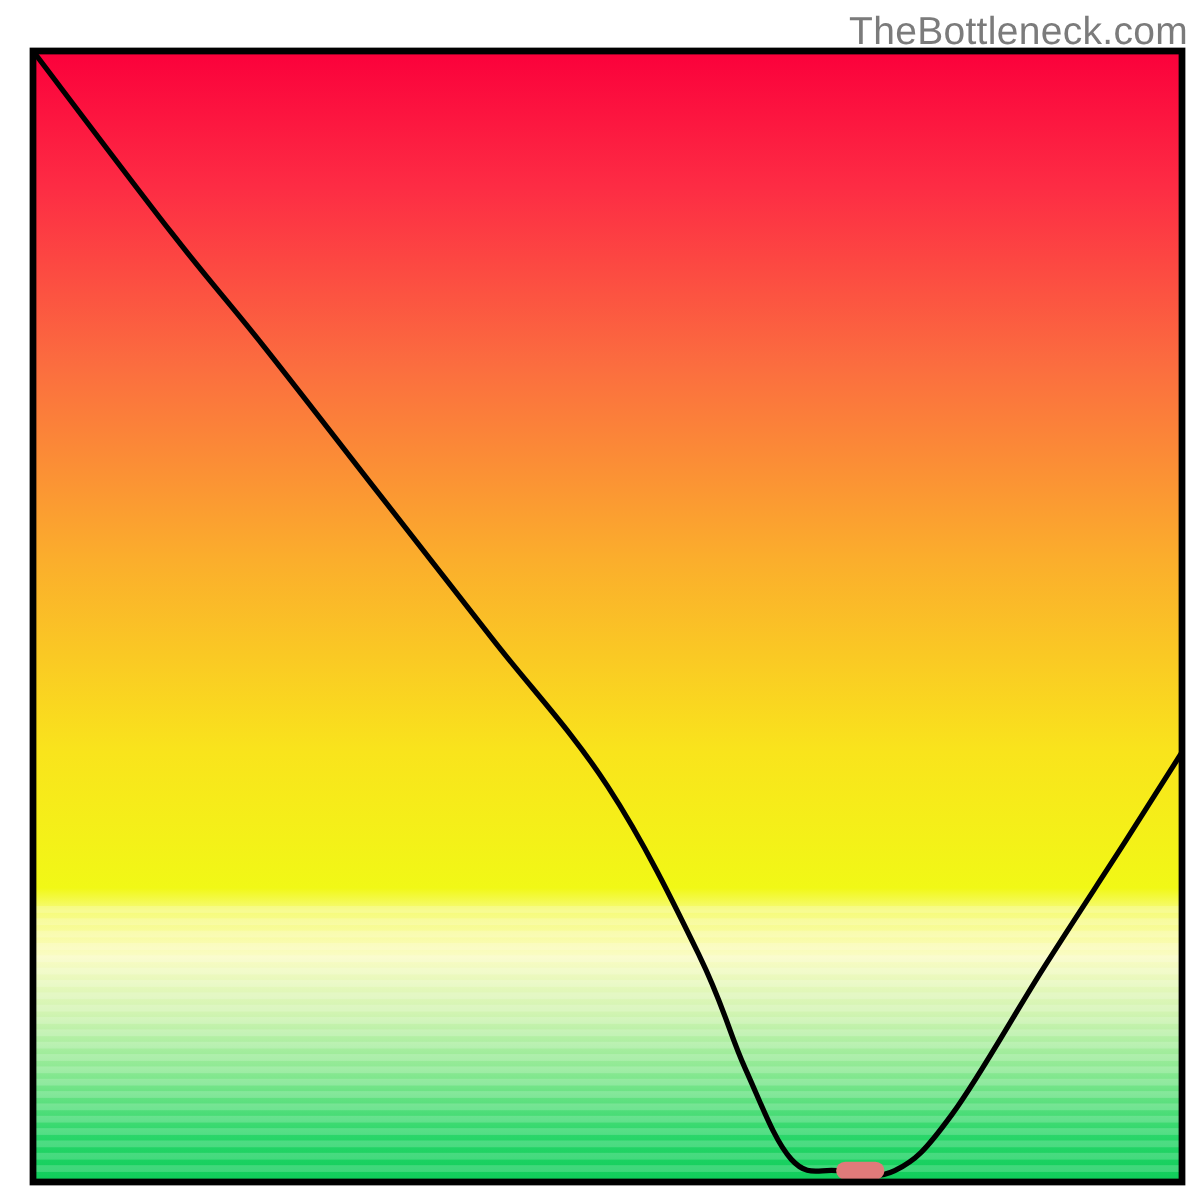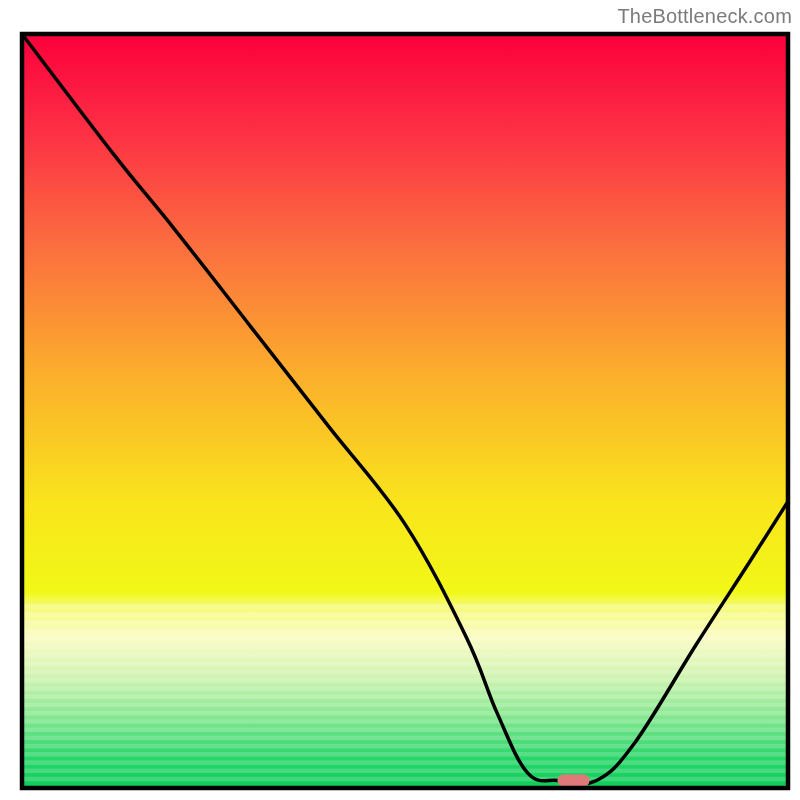--- a/index.html
+++ b/index.html
@@ -12,21 +12,21 @@
   }
   .container {
     position: relative;
     width: 800px;
     height: 800px;
   }
   .watermark {
     position: absolute;
     top: 5px;
     right: 8px;
-    font-size: 20px;
+    font-size: 26px;
     color: #7b7b7b;
     font-weight: 500;
     letter-spacing: 0.2px;
   }
   svg.chart {
     position: absolute;
     top: 0;
     left: 0;
   }
 </style>

